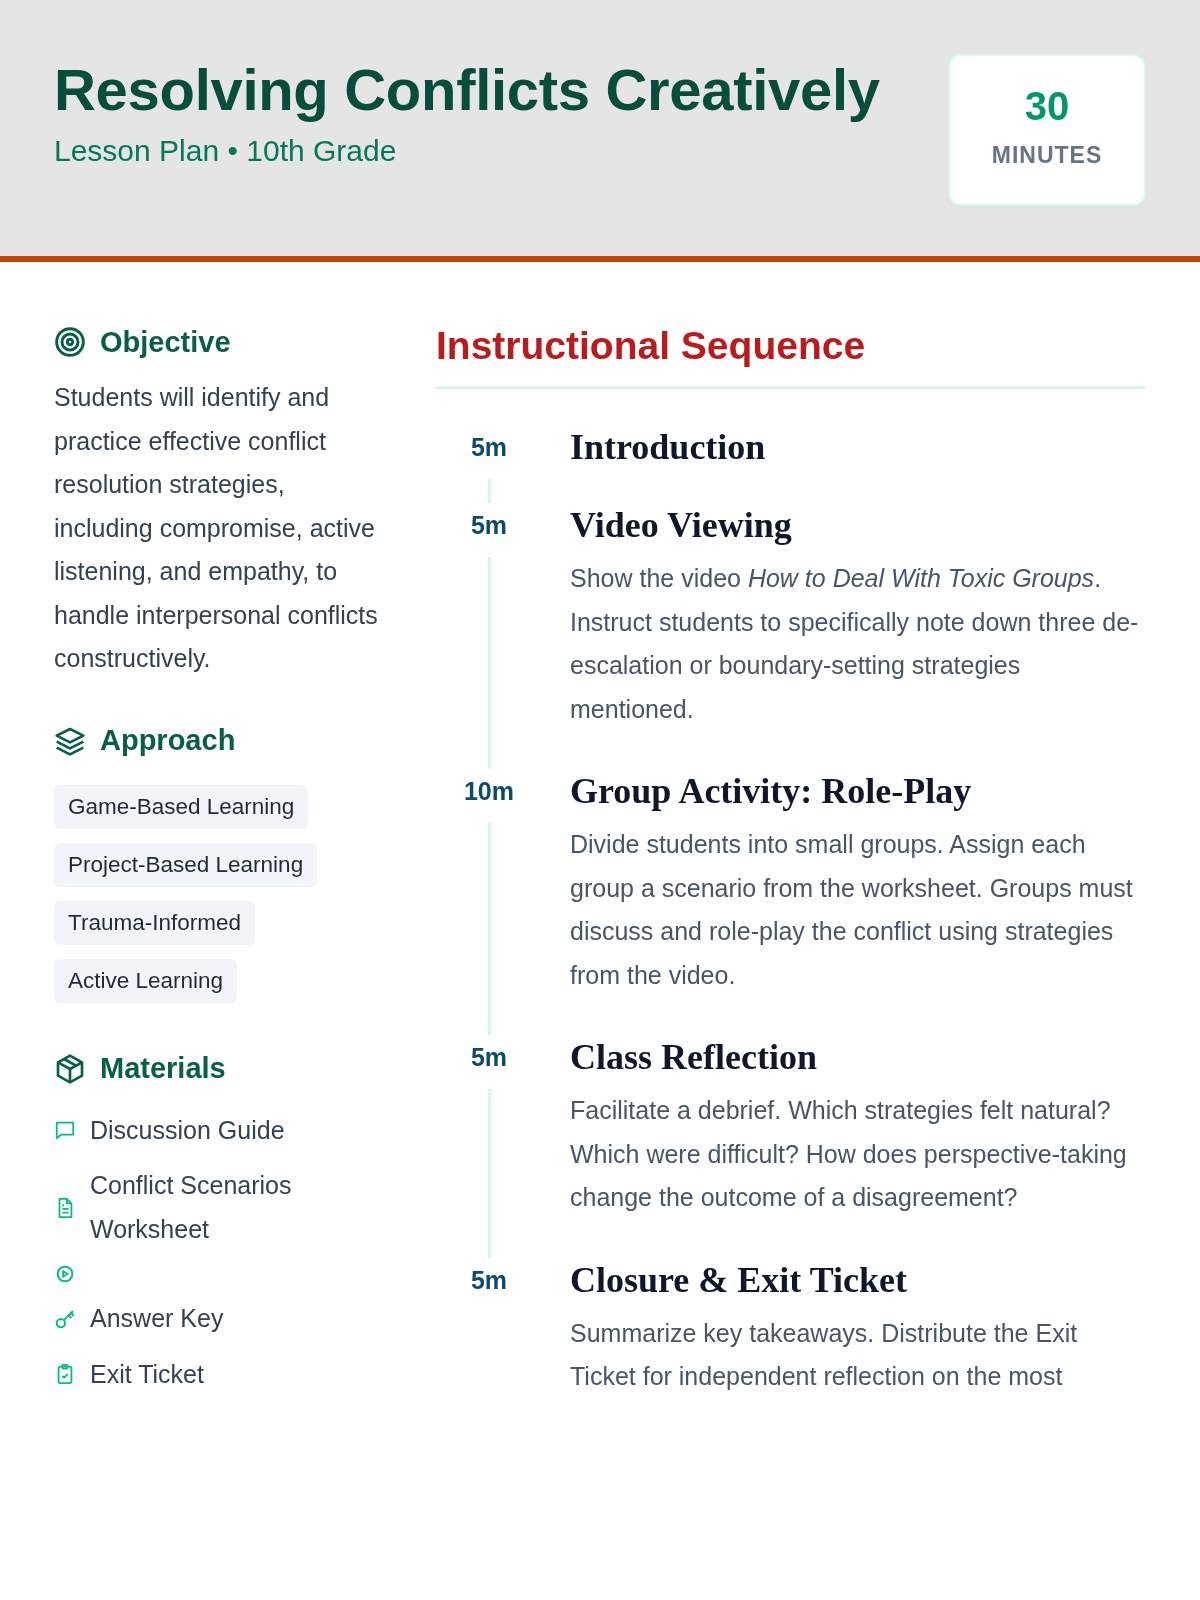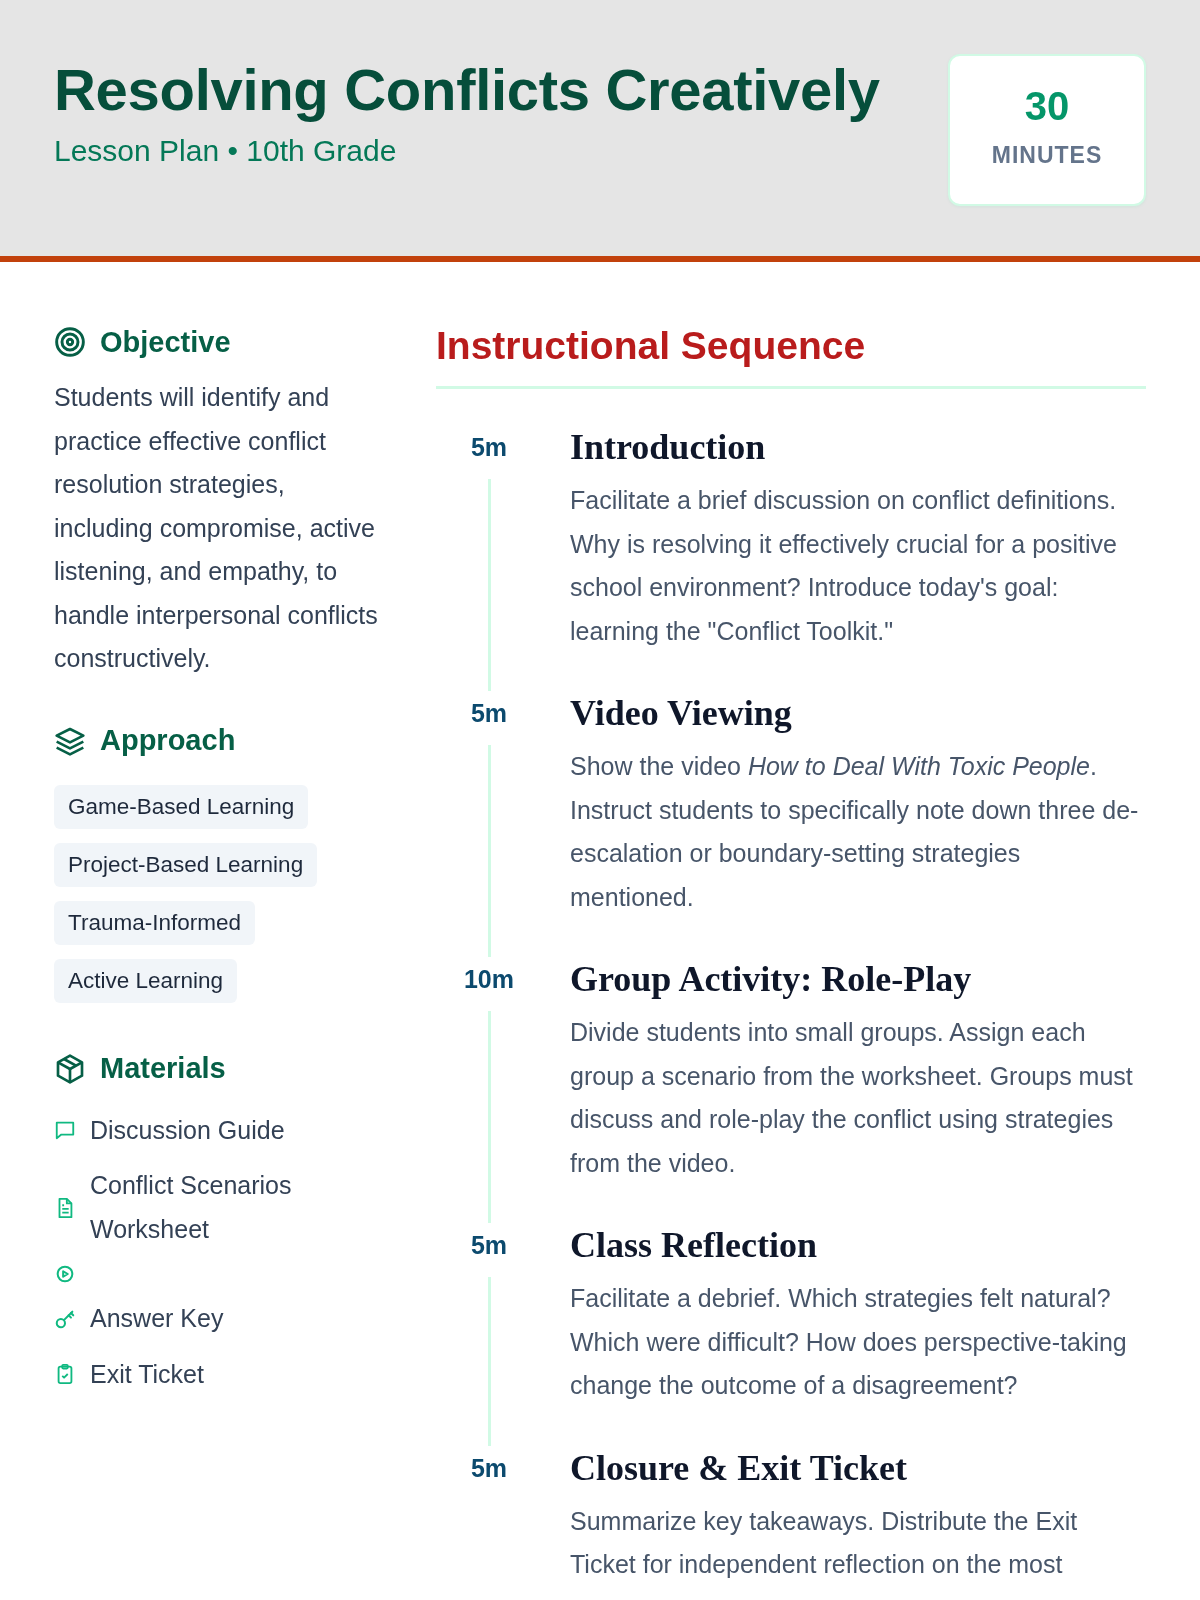--- a/index.html
+++ b/index.html
@@ -157,27 +157,26 @@
 
 <main class="main">
   <h2 class="main-title">Instructional Sequence</h2>
   <div class="main-rule"></div>
 
   <div class="steps">
     <div class="step">
       <div class="step-time">5m</div>
       <div class="step-line"></div>
       <h3 class="step-title">Introduction</h3>
-      <p class="step-desc">Facilitate a brief discussion on conflict definitions. Why is resolving it effectively crucial for a positive school environment? Introduce today's goal: learning the "Conflict Toolkit."</p>
     </div>
     <div class="step">
       <div class="step-time">5m</div>
       <div class="step-line"></div>
       <h3 class="step-title">Video Viewing</h3>
-      <p class="step-desc"><span>Show the video </span><em>How to Deal With Toxic People</em><span>. Instruct students to specifically note down three de-escalation or boundary-setting strategies mentioned.</span></p>
+      <p class="step-desc"><span>Show the video </span><em>How to Deal With Toxic Groups</em><span>. Instruct students to specifically note down three de-escalation or boundary-setting strategies mentioned.</span></p>
     </div>
     <div class="step">
       <div class="step-time">10m</div>
       <div class="step-line"></div>
       <h3 class="step-title">Group Activity: Role-Play</h3>
       <p class="step-desc">Divide students into small groups. Assign each group a scenario from the worksheet. Groups must discuss and role-play the conflict using strategies from the video.</p>
     </div>
     <div class="step">
       <div class="step-time">5m</div>
       <div class="step-line"></div>

